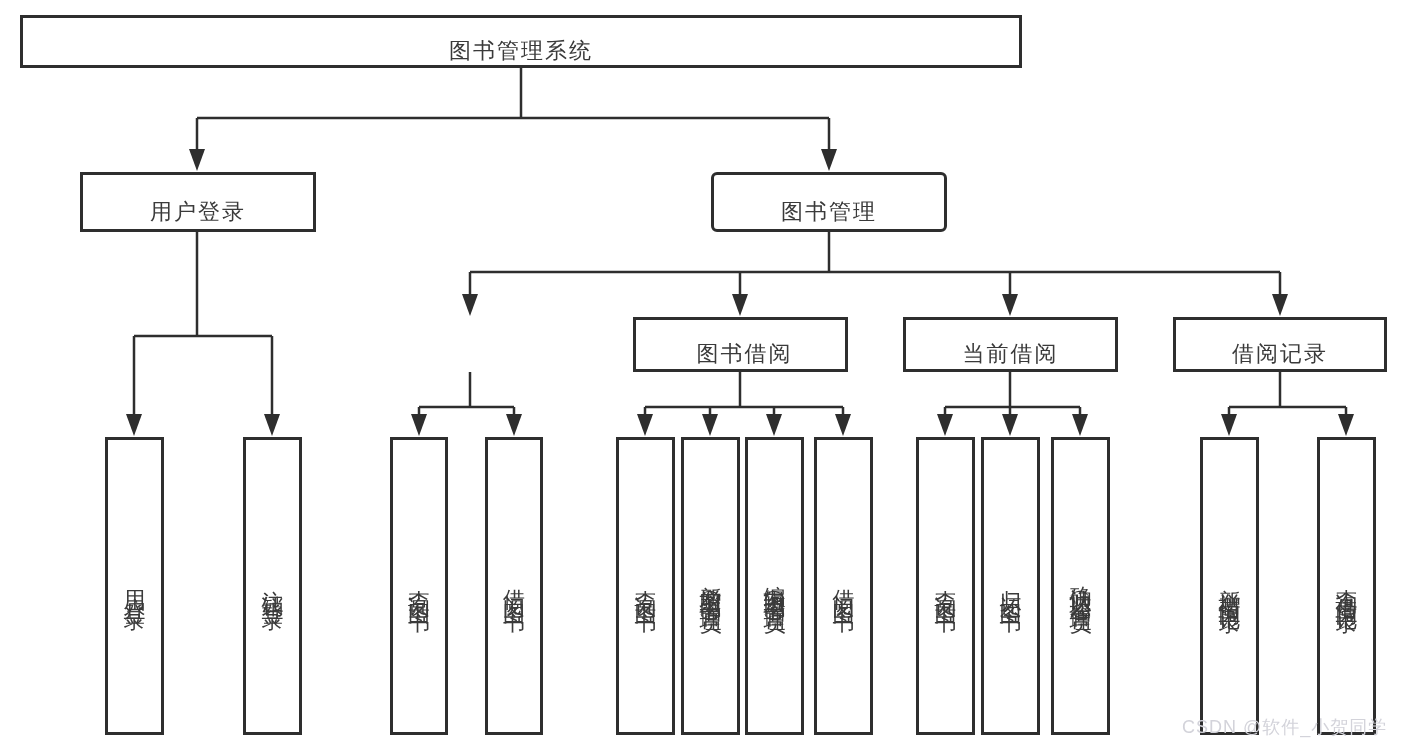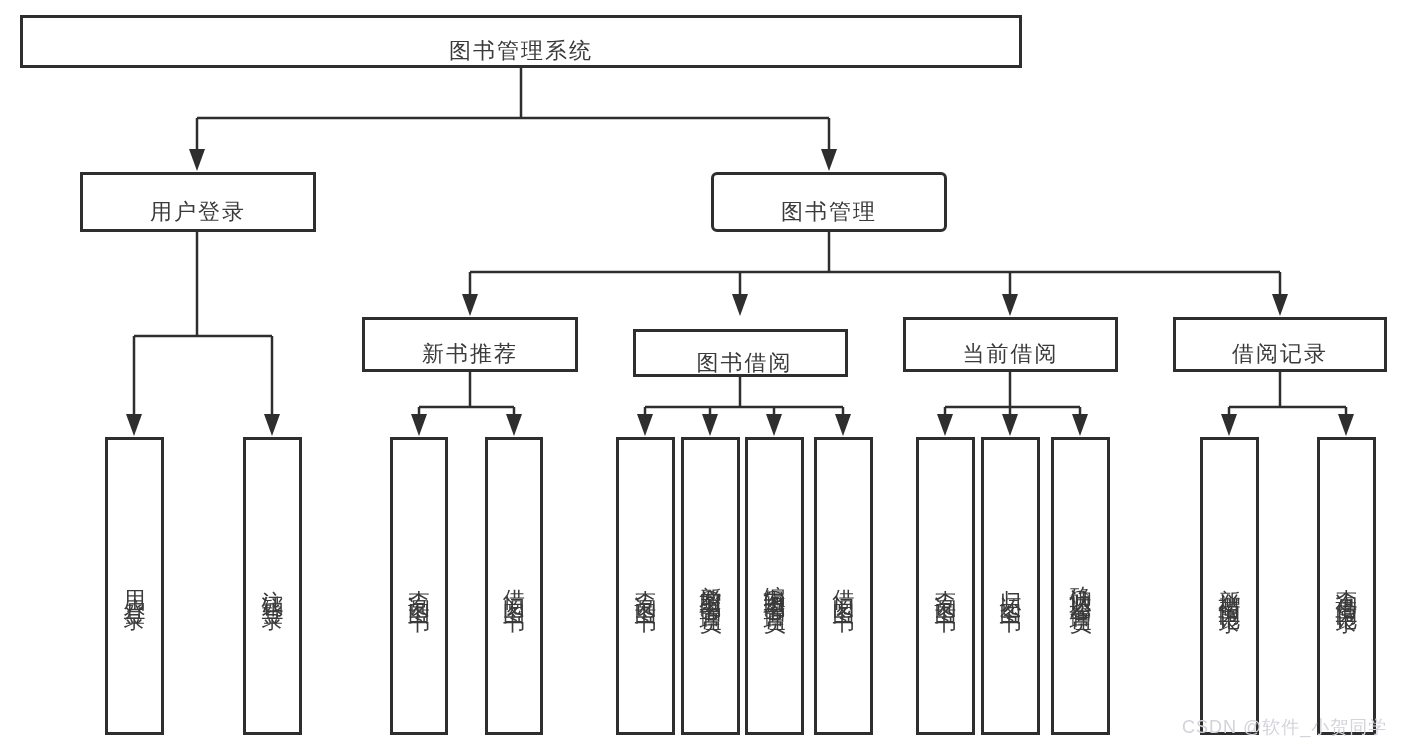--- a/index.html
+++ b/index.html
@@ -115,24 +115,21 @@
     <span class="h-label">图书管理系统</span>
   </div>
 
   <div class="box" style="left:80px; top:172px; width:236px; height:60px;">
     <span class="h-label">用户登录</span>
   </div>
   <div class="box" style="left:711px; top:172px; width:236px; height:60px;border-radius:6px;">
     <span class="h-label">图书管理</span>
   </div>
 
-  <div class="box" style="left:362px; top:317px; width:216px; height:55px;">
-    <span class="h-label">新书推荐</span>
-  </div>
-  <div class="box" style="left:633px; top:329px; width:215px; height:48px;padding-left:8px;">
+  <div class="box" style="left:633px; top:317px; width:215px; height:55px;padding-left:8px;">
     <span class="h-label">图书借阅</span>
   </div>
   <div class="box" style="left:903px; top:317px; width:215px; height:55px;text-align:center;">
     <span class="h-label">当前借阅</span>
   </div>
   <div class="box" style="left:1173px; top:317px; width:214px; height:55px;">
     <span class="h-label">借阅记录</span>
   </div>
 
   <div class="box" style="left:105px; top:437px; width:59px; height:298px;">

